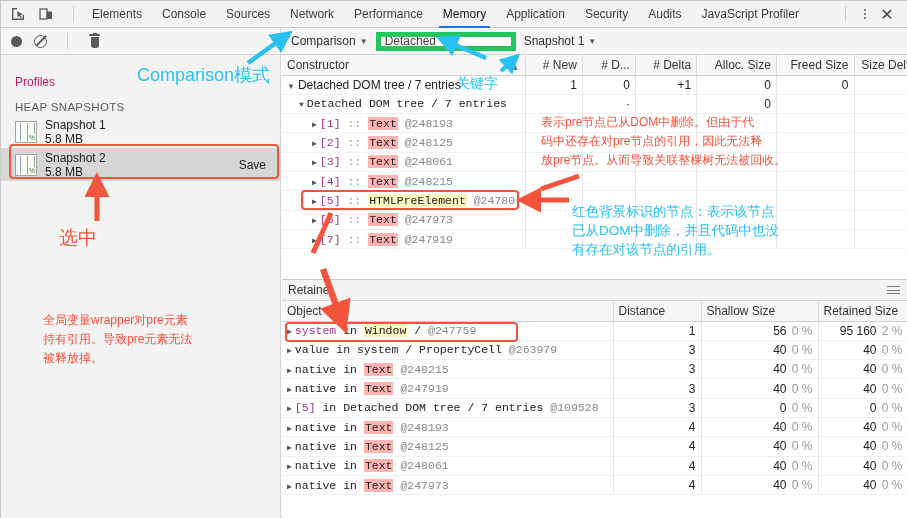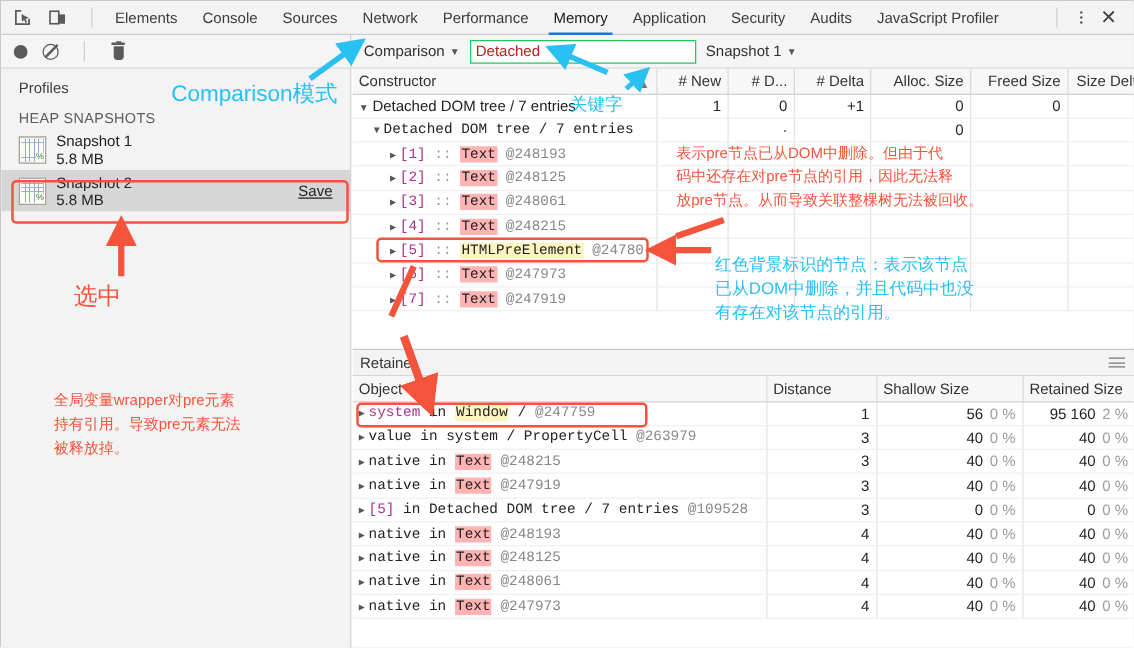--- a/index.html
+++ b/index.html
@@ -49,31 +49,31 @@
   .rec-dot { width:11px; height:11px; border-radius:50%; background:#5a5a5a; cursor:pointer; }
   .ban { width:13px; height:13px; border:1.6px solid #5a5a5a; border-radius:50%; position:relative; cursor:pointer; }
   .ban::after { content:""; position:absolute; left:-1px; top:4.5px; width:14px; height:1.6px; background:#5a5a5a; transform:rotate(-45deg); }
   .trash { width:13px; height:15px; position:relative; cursor:pointer; }
   .trash .lid { position:absolute; top:0; left:1px; width:11px; height:2.5px; background:#5a5a5a; border-radius:1px; }
   .trash .hdl { position:absolute; top:-1px; left:4.5px; width:4px; height:2px; background:#5a5a5a; }
   .trash .body { position:absolute; top:3.5px; left:2.5px; width:8px; height:11px; background:#5a5a5a; border-radius:0 0 3px 3px; }
   .dd { font-size:12px; color:#303030; cursor:pointer; display:flex; align-items:center; gap:4px; white-space:nowrap;}
   .caret { font-size:8px; color:#555; }
   .txtinput {
-    width:181px; height:19px; border:1px solid #22c55e; background:#fff;
-    font-size:12px; font-family:"Liberation Sans",sans-serif; color:#b91c1c;
+    width:140px; height:19px; border:5px solid #22c55e; background:#fff;
+    font-size:12px; font-family:"Liberation Sans",sans-serif; color:#404040;
     padding:0 4px; line-height:17px; outline:none;
   }
 
   
   .sidebar {
     position:absolute; left:0; top:54px; width:280px; height:463px;
     background:#f3f3f3; border-right:1px solid #d4d4d4; overflow:hidden;
   }
-  .sb-title { padding:8px 0 6px 14px; font-size:12px; color:#404040; }
+  .sb-title { padding:8px 0 6px 14px; font-size:12px; color:#be185d;margin-top:12px; }
   .sb-group { padding:6px 0 2px 14px; font-size:11.5px; color:#5c5c5c; letter-spacing:0.3px; }
   .snap {
     display:flex; align-items:center; height:33px; padding-left:14px; gap:8px;
     cursor:pointer; position:relative;
   }
   .snap.selected { background:#d6d6d6; }
   .snap-ico {
     width:22px; height:22px; flex:none;
     background:
       linear-gradient(#fff,#fff) padding-box,
@@ -83,21 +83,21 @@
   .snap-ico .g {
     position:absolute; inset:1px; background:
       repeating-linear-gradient(to right, transparent 0 3px, #8fa8c8 3px 3.6px),
       repeating-linear-gradient(to bottom, transparent 0 2.6px, #9db4cf 2.6px 3.1px),
       #fbfbf6;
   }
   .snap-ico .pc { position:absolute; right:1px; bottom:0px; font-size:7px; color:#3b7a3b; font-family:"Liberation Sans",sans-serif; background:#fbfbf6; line-height:8px; }
   .snap-txt { display:flex; flex-direction:column; line-height:14px; }
   .snap-name { font-size:12px; color:#222; }
   .snap-size { font-size:12px; color:#222; }
-  .snap-save { margin-left:auto; margin-right:14px; font-size:12px; color:#222; text-decoration:underline; cursor:pointer; }
+  .snap-save { margin-left:auto; margin-right:14px; font-size:12px; color:#222; cursor:pointer; }
 
   
   .mainpane { position:absolute; left:281px; top:54px; width:640px; height:224px; background:#fff; overflow:hidden; }
   .retpane  { position:absolute; left:281px; top:278px; width:626px; height:239px; background:#fff; overflow:hidden; border-top:1px solid #c9c9c9; }
 
   .ret-title {
     height:21px; background:#f3f3f3; border-bottom:1px solid #d4d4d4;
     display:flex; align-items:center; padding-left:6px; font-size:12px; color:#333;
   }
   .hamb { margin-left:auto; margin-right:8px; width:13px; display:flex; flex-direction:column; gap:2.5px; cursor:pointer; }

